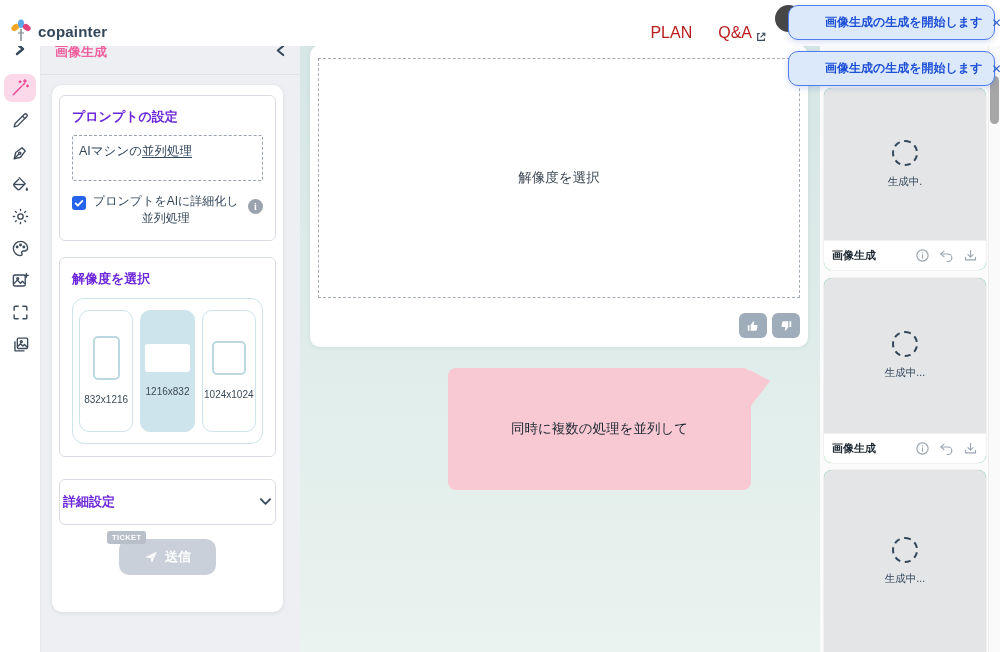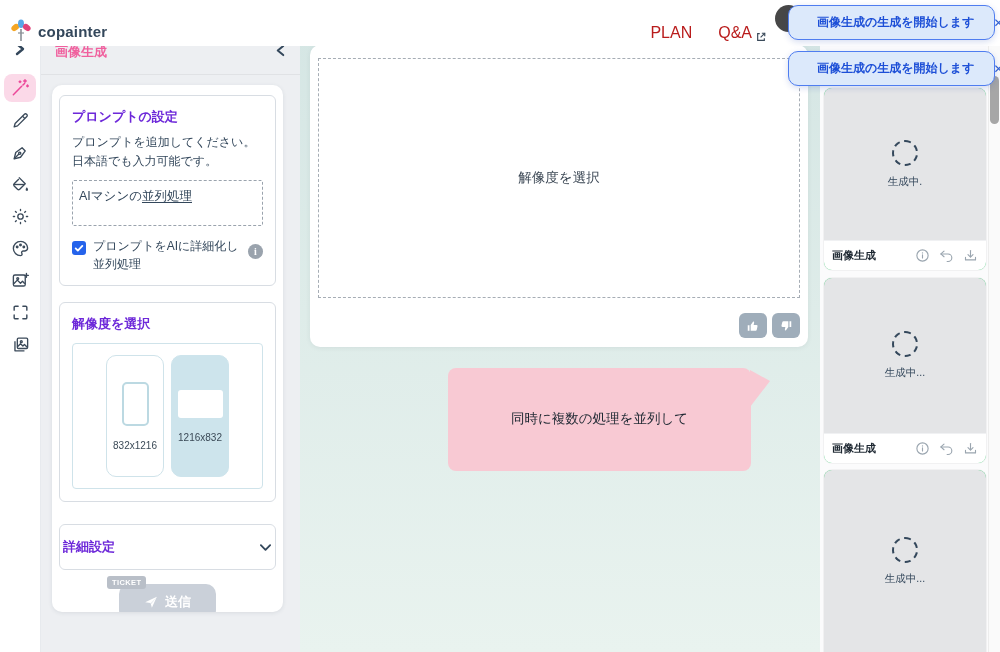--- a/index.html
+++ b/index.html
@@ -11,21 +11,21 @@
   .logo { position:absolute; left:10px; top:3px; display:flex; align-items:center; gap:6px; }
   .logo-text { font-size:15px; font-weight:bold; color:#33475b; letter-spacing:.2px; }
   .hnav { position:absolute; right:234px; top:8px; display:flex; gap:26px; align-items:center; }
   .hnav a { font-size:16px; color:#b91c1c; text-decoration:none; display:flex; align-items:flex-end; gap:4px; cursor:pointer; }
 
   
   .avatar { position:absolute; left:775px; top:5px; width:27px; height:27px; border-radius:50%;
     background:#474747; z-index:55; }
   .toast { position:absolute; left:788px; width:207px; height:35px; background:#dce9fb;
     border:1.5px solid #4f7df0; border-radius:10px; display:flex; align-items:center;
-    padding:0 9px; gap:19px; z-index:60; box-shadow:0 2px 6px rgba(30,64,175,.18); }
+    padding:0 27px; gap:9px; z-index:60; box-shadow:0 2px 6px rgba(30,64,175,.18); }
   .toast-1 { top:5px; } .toast-2 { top:51px; }
   .toast-text { font-size:12px; font-weight:bold; color:#1d4fd7; white-space:nowrap; }
   .toast-close { margin-left:auto; font-size:12px; font-weight:bold; color:#2f5fd0; cursor:pointer; }
 
   
   .rail { position:absolute; left:0; top:30px; width:41px; height:622px; background:#fff;
     border-right:1px solid #e7eaee; display:flex; flex-direction:column; align-items:center; z-index:5; }
   .rail-expand { margin-top:12px; margin-bottom:16px; cursor:pointer; }
   .rail-btn { width:32px; height:28px; margin:2px 0; border-radius:8px; display:flex;
     align-items:center; justify-content:center; cursor:pointer; }
@@ -39,30 +39,30 @@
   .panel-title { font-size:13px; font-weight:bold; color:#f0609e; }
   .panel-collapse { margin-left:auto; cursor:pointer; }
   .surface { position:absolute; left:11px; top:55px; width:231px; height:527px; background:#fff;
     border-radius:10px; box-shadow:0 1px 4px rgba(40,60,80,.10); padding:10px 7px; overflow:hidden; }
   .card { border:1px solid #d8dde3; border-radius:6px; background:#fff; padding:12px; }
   .card h3 { font-size:13px; font-weight:bold; color:#6d28d9; }
   .card-prompt p { font-size:12px; color:#33475b; line-height:1.6; margin-top:7px; }
   .prompt-box { margin-top:9px; border:1.5px dashed #9aa3ad; border-radius:2px; padding:7px 6px 20px;
     font-size:12.5px; color:#33475b; cursor:text; }
   .ime { text-decoration:underline; text-underline-offset:2px; }
-  .chk-row { display:flex; align-items:flex-start; gap:7px; margin-top:12px; }
+  .chk-row { display:flex; align-items:flex-start; gap:7px; margin-top:12px;text-align:center; }
   .chk { width:14px; height:14px; margin-top:3px; border-radius:3px; background:#2563eb; flex:none;
     display:flex; align-items:center; justify-content:center; cursor:pointer; }
   .chk-label { font-size:12px; color:#33475b; line-height:1.45; cursor:pointer; }
   .info-dot { margin-left:auto; margin-top:6px; width:15px; height:15px; flex:none; border-radius:50%;
     background:#9aa3ad; color:#fff; font-size:10px; font-weight:bold; font-family:"Liberation Serif",serif;
     display:flex; align-items:center; justify-content:center; }
 
   .card-res { margin-top:16px; }
-  .res-group { margin-top:10px; border:1.5px solid #cfe3ea; border-radius:4px; padding:11px 6px;
+  .res-group { margin-top:10px; border:1.5px solid #cfe3ea; border-radius:12px; padding:11px 6px;
     display:flex; justify-content:center; gap:7px; }
   .res-opt { width:58px; height:122px; border-radius:10px; border:1.5px solid #cfe3ea; background:#fff;
     display:flex; flex-direction:column; align-items:center; justify-content:center; gap:14px; cursor:pointer; }
   .res-opt.selected { background:#cde4ec; border-color:#cde4ec; }
   .shape-portrait { width:27px; height:44px; border:2.5px solid #bcd9e2; border-radius:5px; background:#fff; }
   .shape-landscape { width:45px; height:28px; border-radius:3px; background:#fff; }
   .shape-square { width:34px; height:34px; border:2.5px solid #bcd9e2; border-radius:5px; background:#fff; }
   .res-label { font-size:10px; color:#3b4a57; }
 
   .card-adv { margin-top:22px; display:flex; align-items:center; padding:13px 3px; cursor:pointer; }
@@ -81,21 +81,21 @@
     background:linear-gradient(180deg,#d5e6e4,#e9f3ef); }
   .result-card { position:absolute; left:10px; top:15px; width:498px; height:302px; background:#fff;
     border-radius:10px; box-shadow:0 1px 5px rgba(40,60,80,.08); }
   .dashed-area { position:absolute; left:8px; top:13px; width:482px; height:240px;
     border:1.5px dashed #a6adb5; display:flex; align-items:center; justify-content:center; }
   .dashed-area span { font-size:13.5px; color:#3b4754; }
   .feedback { position:absolute; right:8px; bottom:9px; display:flex; gap:5px; }
   .fb-btn { width:28px; height:25px; border-radius:6px; background:#9fadba; border:none; display:flex;
     align-items:center; justify-content:center; cursor:pointer; }
 
-  .bubble { position:absolute; left:148px; top:338px; width:303px; height:103px; background:#f8c9d3;
+  .bubble { position:absolute; left:148px; top:338px; width:303px; height:122px; background:#f8c9d3;
     border-radius:8px; display:flex; flex-direction:column; justify-content:center; align-items:center; }
   .bubble div { font-size:13.5px; color:#1f2933; line-height:1.8; }
   .bubble-tail { position:absolute; right:-19px; top:2px; width:0; height:0;
     border-top:11px solid transparent; border-bottom:26px solid transparent; border-left:20px solid #f8c9d3; }
 
   
   .results { position:absolute; left:820px; top:30px; width:168px; height:622px; background:#fbfbfc; }
   .rcard { position:absolute; left:4px; width:162px; background:#22c55e; border-radius:8px; overflow:hidden;
     box-shadow:0 0 0 1px rgba(0,0,0,.04); }
   .rcard-1 { top:58px; height:182px; } .rcard-2 { top:248px; height:185px; } .rcard-3 { top:440px; height:212px; }
@@ -250,24 +250,20 @@
       <svg width="11" height="13" viewBox="0 0 12 14" fill="none" stroke="#33475b" stroke-width="2.2" stroke-linecap="round" stroke-linejoin="round">
           <path d="M9 2L3 7l6 5"></path>
         </svg>
     </span>
   </div>
 
   <div class="surface">
 
     <div class="card card-prompt">
       <h3>プロンプトの設定</h3>
-      <p>
-        <span>プロンプトを追加してください。</span><br>
-        <span>日本語でも入力可能です。</span>
-      </p>
       <div class="prompt-box">
         <span>AIマシンの</span><span class="ime">並列処理</span>
       </div>
       <div class="chk-row">
         <span class="chk">
           <svg width="10" height="10" viewBox="0 0 12 12" fill="none" stroke="#fff" stroke-width="2.2" stroke-linecap="round" stroke-linejoin="round">
               <path d="M2 6.5l2.6 2.6L10 3.5"></path>
             </svg>
         </span>
         <span class="chk-label">
@@ -282,20 +278,24 @@
       <h3>解像度を選択</h3>
       <div class="res-group">
         <div class="res-opt">
           <div class="shape-portrait"></div>
           <span class="res-label">832x1216</span>
         </div>
         <div class="res-opt selected">
           <div class="shape-landscape"></div>
           <span class="res-label">1216x832</span>
         </div>
+        <div class="res-opt">
+          <div class="shape-square"></div>
+          <span class="res-label">1024x1024</span>
+        </div>
       </div>
     </div>
 
     <div class="card card-adv">
       <h3>詳細設定</h3>
       <svg width="13" height="9" viewBox="0 0 14 9" fill="none" stroke="#33475b" stroke-width="2" stroke-linecap="round" stroke-linejoin="round">
           <path d="M2 2l5 5 5-5"></path>
         </svg>
     </div>
 

